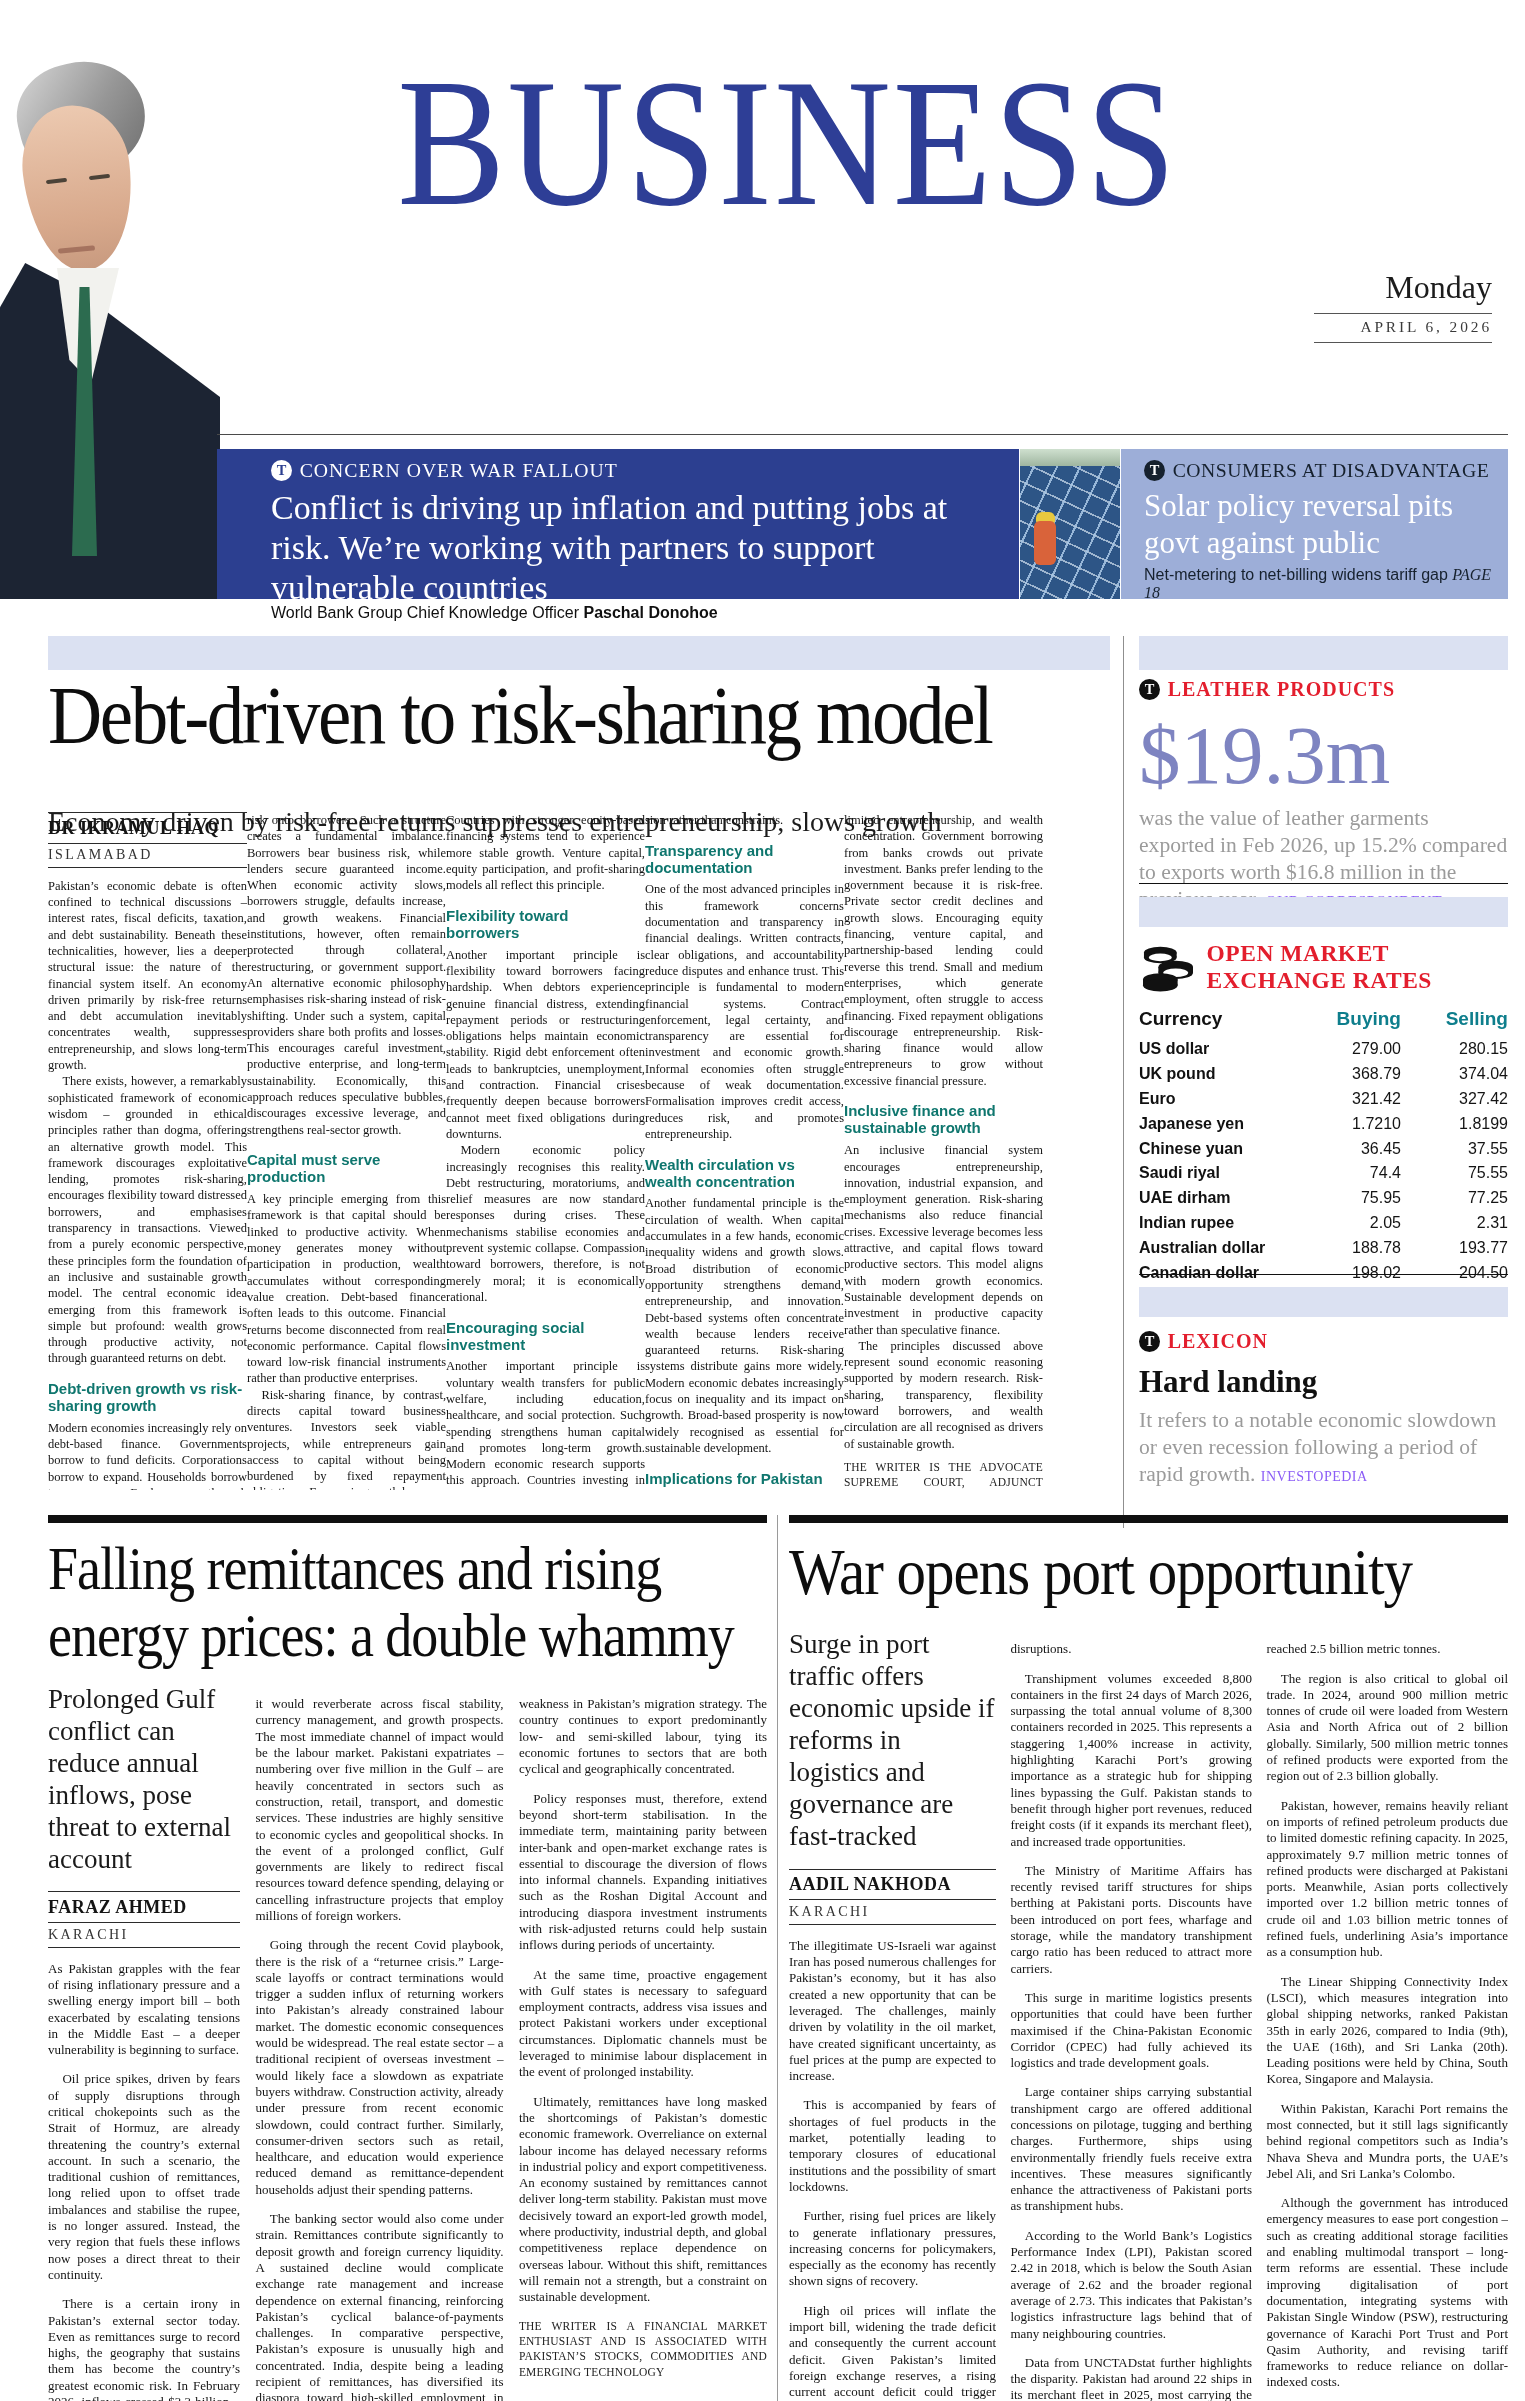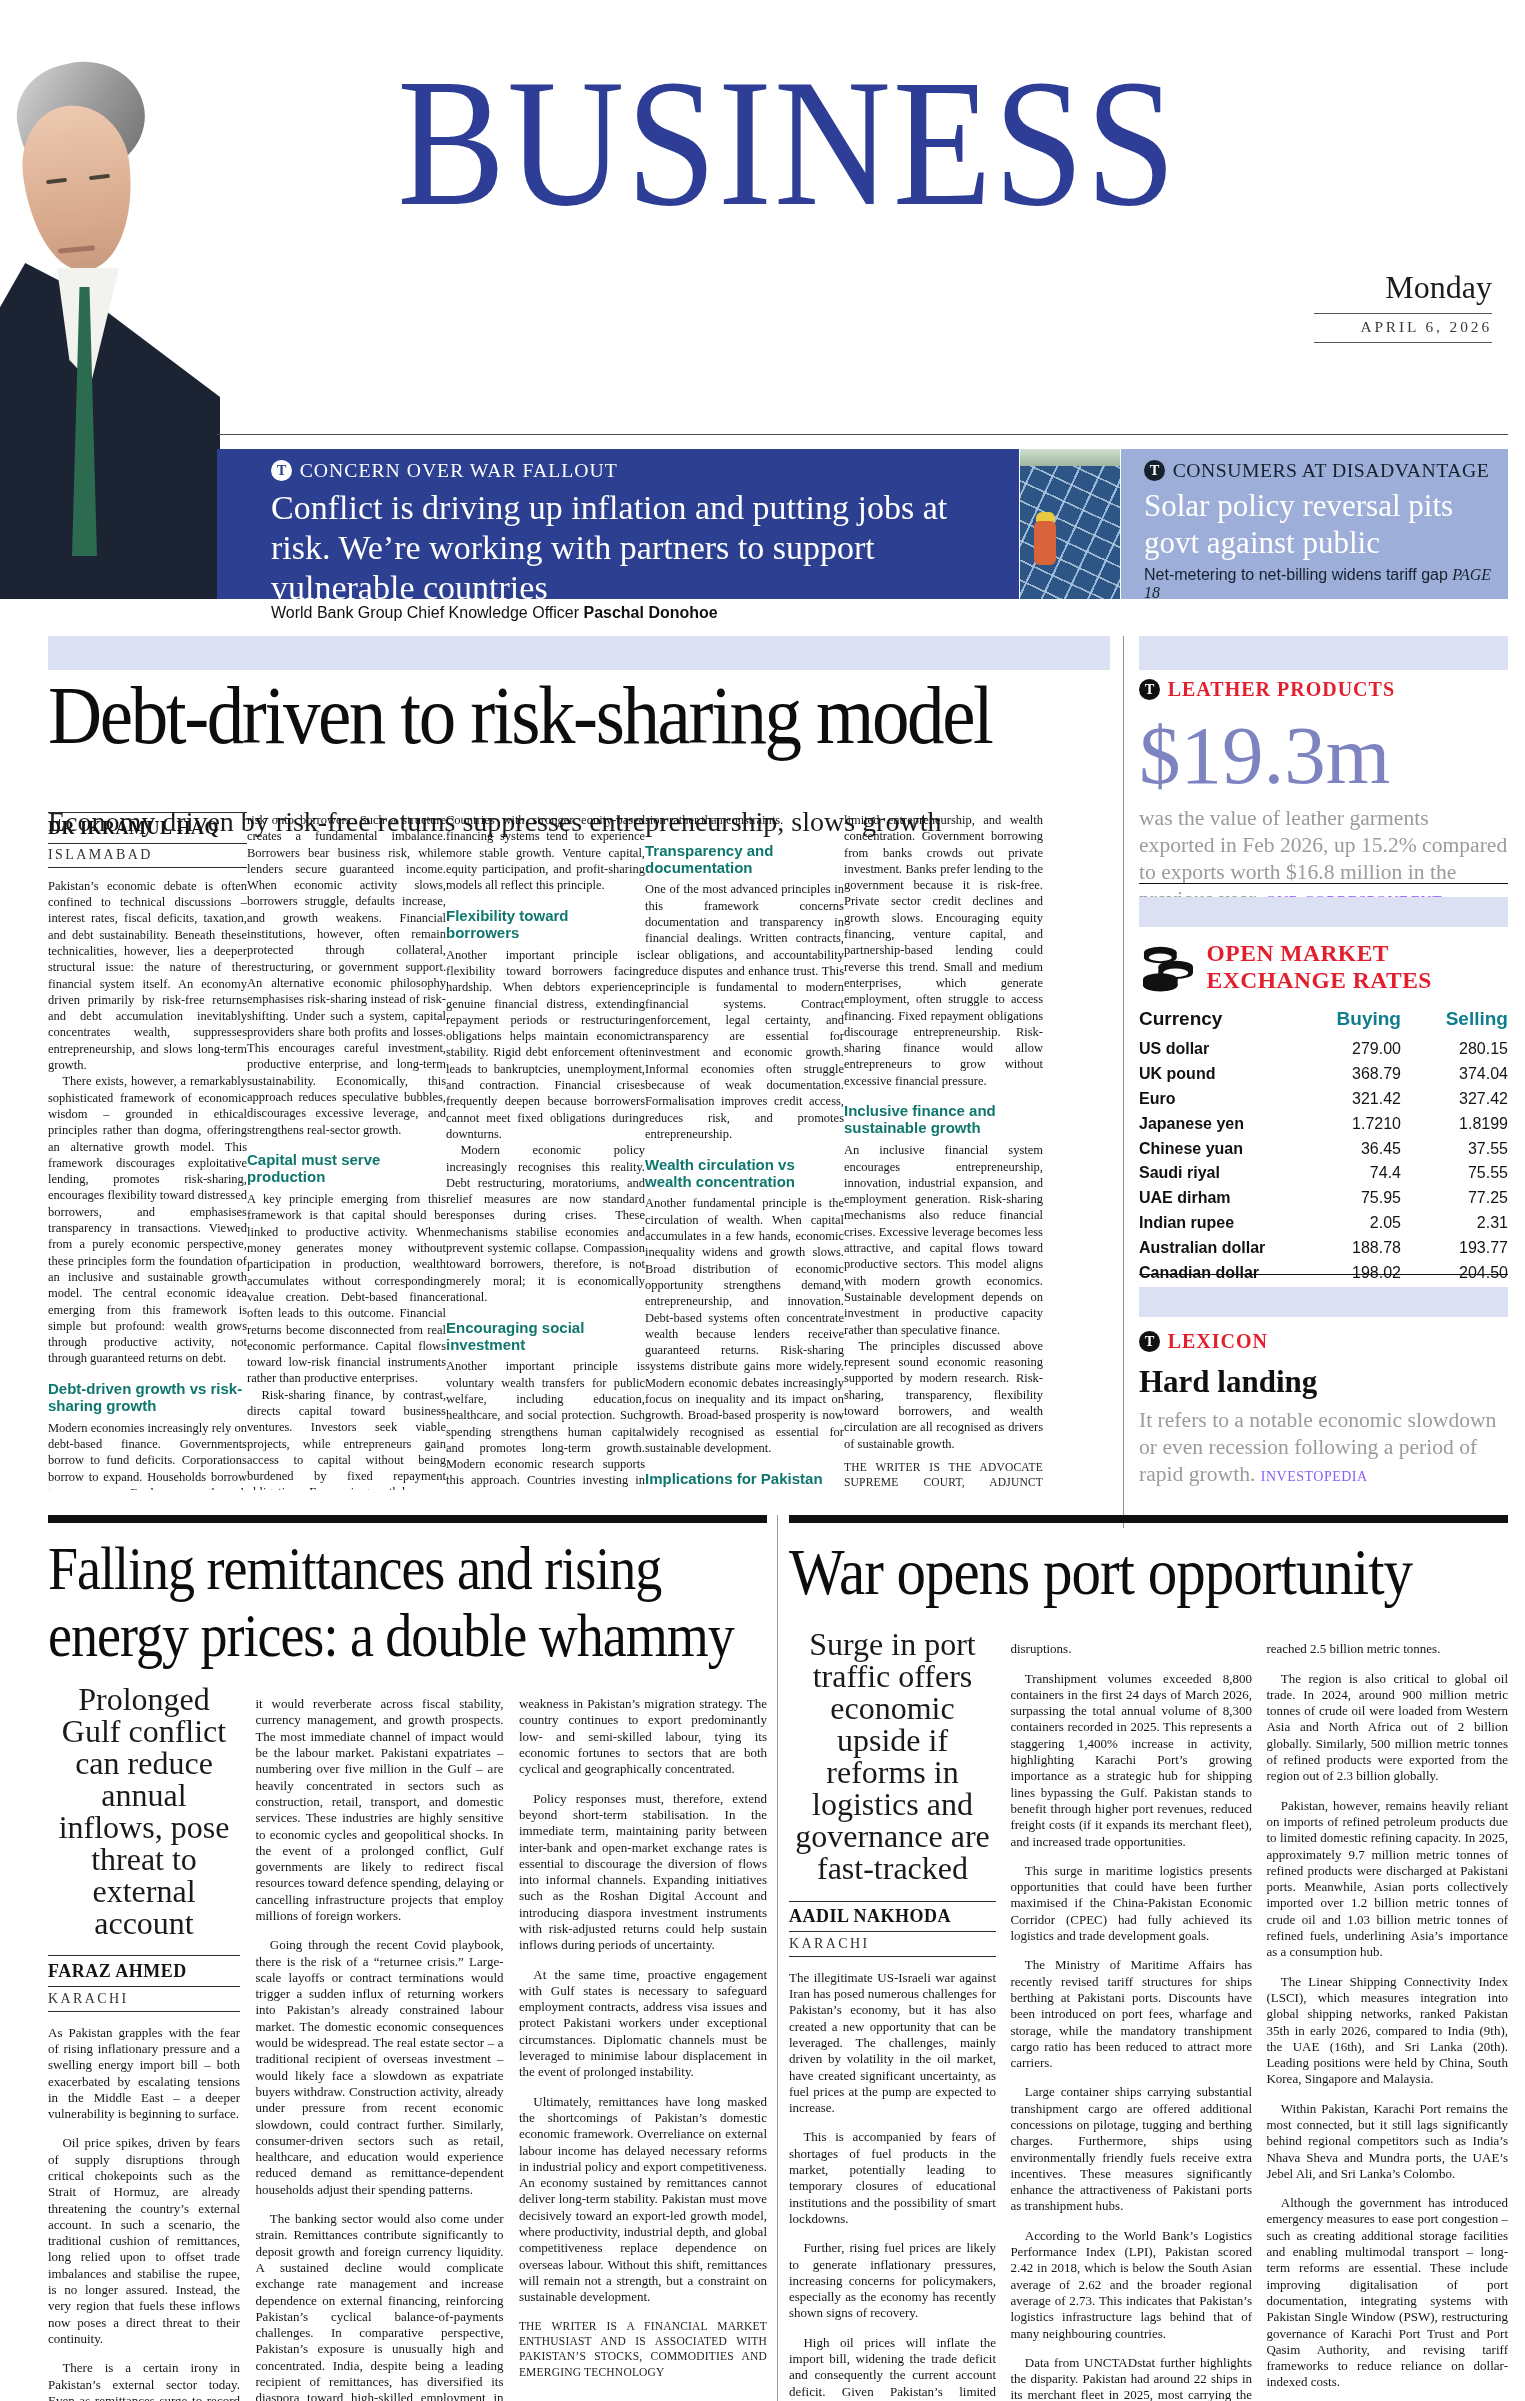--- a/index.html
+++ b/index.html
@@ -121,21 +121,21 @@
   .blackbar{height:7.7px;background:#101010;}
   .h2{font-size:54px;line-height:1.12;letter-spacing:-1px;color:#0d0d0d;margin-top:12.5px;
       transform:scaleY(1.12);transform-origin:left top;}
   .h2one{font-size:59px;white-space:nowrap;}
   .bcols{display:flex;margin-top:27px;overflow:hidden;}
   .bcols-left{gap:15.4px;height:922px;}
   .bcols-right{gap:14.4px;height:970px;}
   .bcol1L{width:192px;flex:none;overflow:hidden;}
   .bcol1R{width:207px;flex:none;overflow:hidden;}
   .bcol{flex:1;overflow:hidden;}
-  .standfirst{font-size:32px;line-height:32px;color:#1a1a1a;margin-bottom:16.3px;text-align:center;}
+  .standfirst{font-size:27px;line-height:32px;color:#1a1a1a;margin-bottom:16.3px;}
   .bpara{font-size:13px;line-height:16.3px;text-align:justify;}
   .bpara + .bpara{text-indent:14.4px;}
   .vrule-bottom{position:absolute;left:777px;top:1515px;width:1px;height:1100px;background:#9a9a9a;}
 
   .coins-icon{flex:none;}
 </style>
 </head>
 <body>
 
 <div class="page">
@@ -394,22 +394,22 @@
         <div>
             <p class="bpara">The illegitimate US-Israeli war against Iran has posed numerous challenges for Pakistan’s economy, but it has also created a new opportunity that can be leveraged. The challenges, mainly driven by volatility in the oil market, have created significant uncertainty, as fuel prices at the pump are expected to increase.</p>
             <p class="bpara">This is accompanied by fears of shortages of fuel products in the market, potentially leading to temporary closures of educational institutions and the possibility of smart lockdowns.</p>
             <p class="bpara">Further, rising fuel prices are likely to generate inflationary pressures, increasing concerns for policymakers, especially as the economy has recently shown signs of recovery.</p>
             <p class="bpara">High oil prices will inflate the import bill, widening the trade deficit and consequently the current account deficit. Given Pakistan’s limited foreign exchange reserves, a rising current account deficit could trigger speculation in the foreign exchange market, putting pressure on the PKR-USD exchange rate.</p>
           </div>
       </div>
       <div class="bcol">
           <p class="bpara">disruptions.</p>
           <p class="bpara">Transhipment volumes exceeded 8,800 containers in the first 24 days of March 2026, surpassing the total annual volume of 8,300 containers recorded in 2025. This represents a staggering 1,400% increase in activity, highlighting Karachi Port’s growing importance as a strategic hub for shipping lines bypassing the Gulf. Pakistan stands to benefit through higher port revenues, reduced freight costs (if it expands its merchant fleet), and increased trade opportunities.</p>
+          <p class="bpara">The Ministry of Maritime Affairs has recently revised tariff structures for ships berthing at Pakistani ports. Discounts have been introduced on port fees, wharfage and storage, while the mandatory transhipment cargo ratio has been reduced to attract more carriers.</p>
           <p class="bpara">This surge in maritime logistics presents opportunities that could have been further maximised if the China-Pakistan Economic Corridor (CPEC) had fully achieved its logistics and trade development goals.</p>
-          <p class="bpara">The Ministry of Maritime Affairs has recently revised tariff structures for ships berthing at Pakistani ports. Discounts have been introduced on port fees, wharfage and storage, while the mandatory transhipment cargo ratio has been reduced to attract more carriers.</p>
           <p class="bpara">Large container ships carrying substantial transhipment cargo are offered additional concessions on pilotage, tugging and berthing charges. Furthermore, ships using environmentally friendly fuels receive extra incentives. These measures significantly enhance the attractiveness of Pakistani ports as transhipment hubs.</p>
           <p class="bpara">According to the World Bank’s Logistics Performance Index (LPI), Pakistan scored 2.42 in 2018, which is below the South Asian average of 2.62 and the broader regional average of 2.73. This indicates that Pakistan’s logistics infrastructure lags behind that of many neighbouring countries.</p>
           <p class="bpara">Data from UNCTADstat further highlights the disparity. Pakistan had around 22 ships in its merchant fleet in 2025, most carrying the national flag. In contrast, India owned over 1,200 ships, while the UAE had approximately 1,600 vessels, many operating under foreign flags.</p>
         </div>
       <div class="bcol">
           <p class="bpara">reached 2.5 billion metric tonnes.</p>
           <p class="bpara">The region is also critical to global oil trade. In 2024, around 900 million metric tonnes of crude oil were loaded from Western Asia and North Africa out of 2 billion globally. Similarly, 500 million metric tonnes of refined products were exported from the region out of 2.3 billion globally.</p>
           <p class="bpara">Pakistan, however, remains heavily reliant on imports of refined petroleum products due to limited domestic refining capacity. In 2025, approximately 9.7 million metric tonnes of refined products were discharged at Pakistani ports. Meanwhile, Asian ports collectively imported over 1.2 billion metric tonnes of crude oil and 1.03 billion metric tonnes of refined fuels, underlining Asia’s importance as a consumption hub.</p>
           <p class="bpara">The Linear Shipping Connectivity Index (LSCI), which measures integration into global shipping networks, ranked Pakistan 35th in early 2026, compared to India (9th), the UAE (16th), and Sri Lanka (20th). Leading positions were held by China, South Korea, Singapore and Malaysia.</p>
           <p class="bpara">Within Pakistan, Karachi Port remains the most connected, but it still lags significantly behind regional competitors such as India’s Nhava Sheva and Mundra ports, the UAE’s Jebel Ali, and Sri Lanka’s Colombo.</p>

